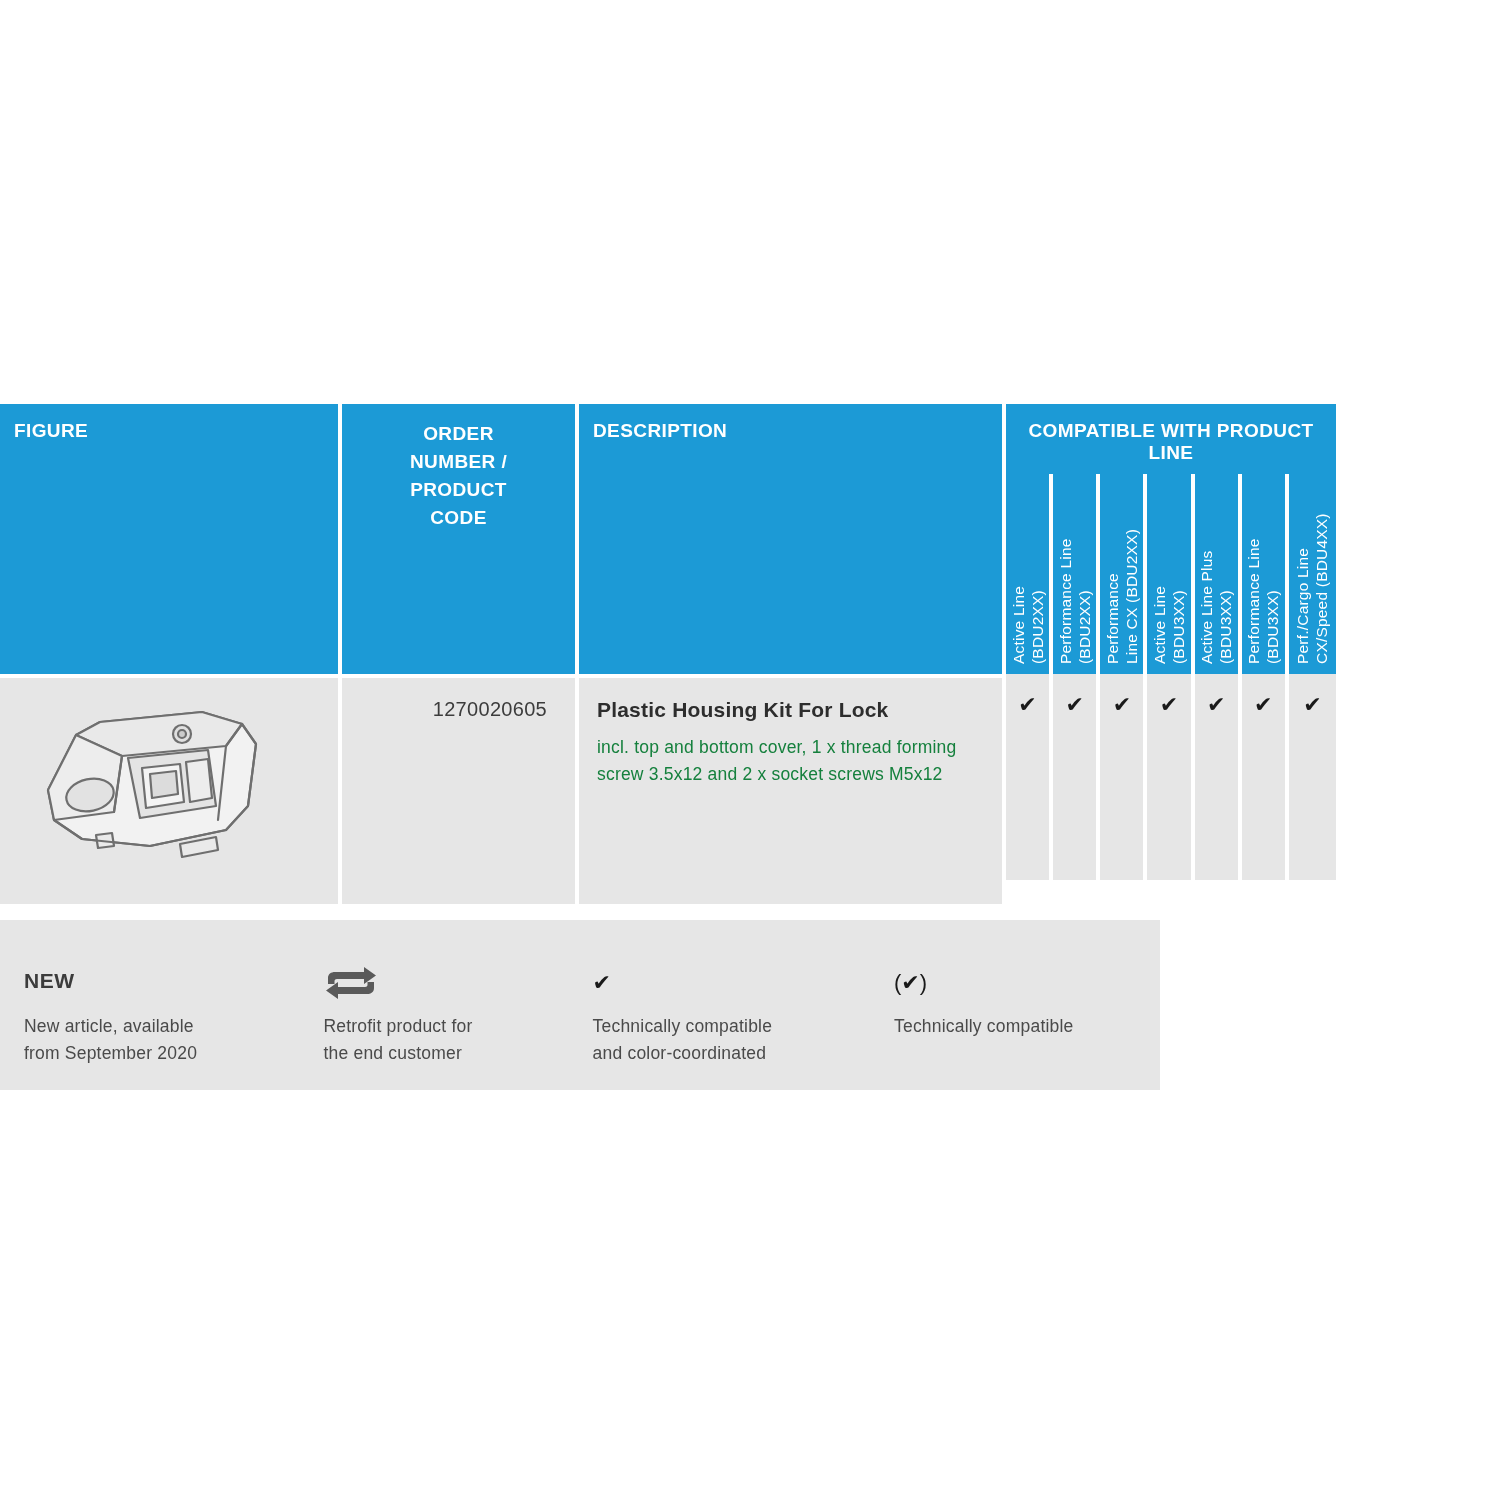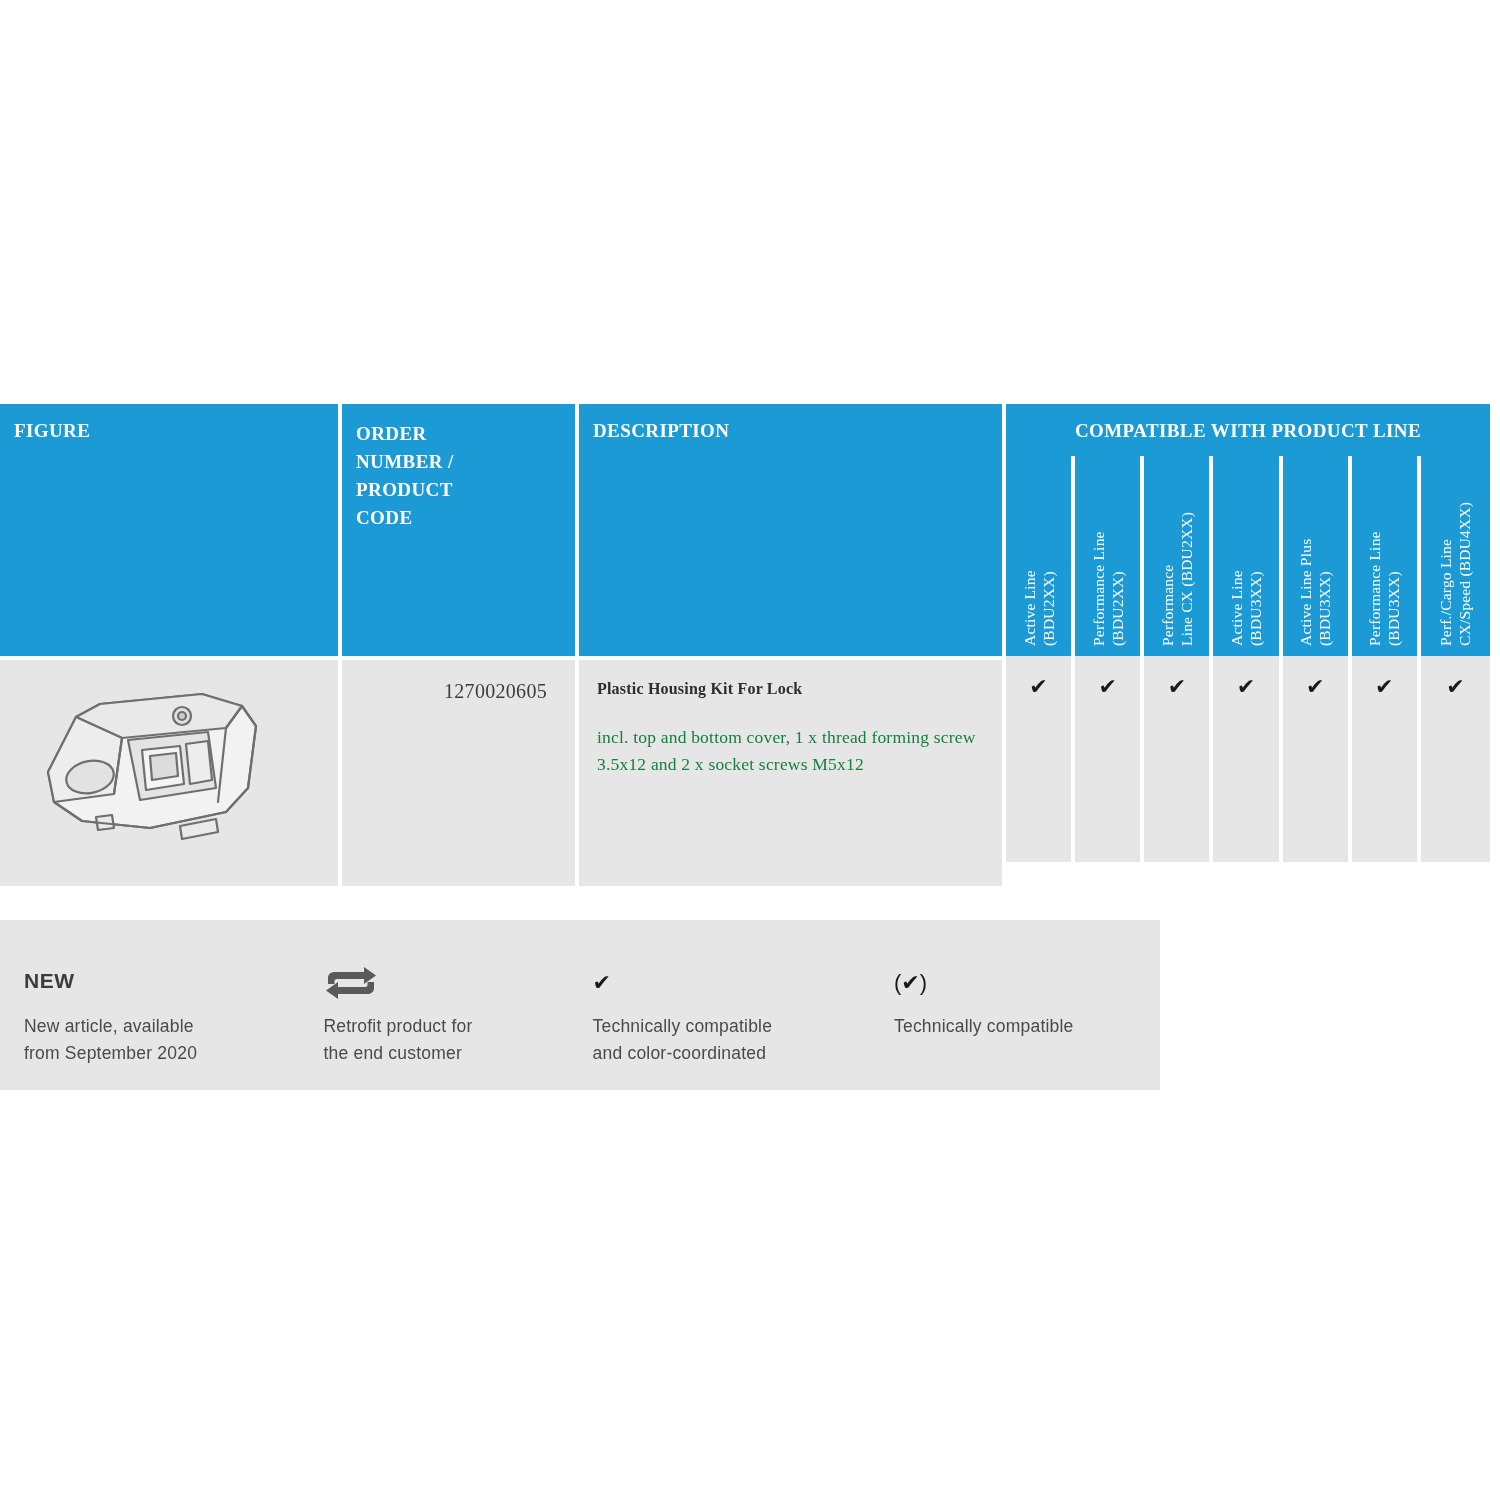--- a/index.html
+++ b/index.html
@@ -22,38 +22,37 @@
     top: 0;
     width: 1500px;
     height: 1500px;
   }
 
   
   .product-table {
     position: absolute;
     left: 0;
     top: 404px;
-    width: 1490px;
+    width: 1336px;
     border-collapse: separate;
     border-spacing: 0;
-    font-family: Liberation Serif, serif;
   }
 
   .hdr-cell {
     background: #1c9ad6;
     color: #ffffff;
     vertical-align: top;
     padding: 16px 14px 10px 14px;
     font-size: 19px;
     font-weight: bold;
     letter-spacing: 0.4px;
     border-right: 4px solid #ffffff;
   }
   .hdr-figure { width: 310px; }
-  .hdr-order  { width: 205px; }
+  .hdr-order  { width: 205px; text-align: center; }
   .hdr-desc   { width: 395px; }
 
   .hdr-compat-group {
     background: #1c9ad6;
     color: #fff;
     text-align: center;
     font-size: 19px;
     font-weight: bold;
     letter-spacing: 0.4px;
     padding: 16px 0 10px 0;
@@ -103,25 +102,25 @@
     padding: 20px 28px 0 10px;
     font-size: 20px;
     color: #3c3c3c;
     letter-spacing: 0.3px;
     margin-left: 8px;
   }
   .cell-desc {
     padding: 20px 26px 0 18px;
   }
   .desc-title {
-    font-size: 16px;
+    font-size: 21px;
     font-weight: bold;
     color: #2d2d2d;
     letter-spacing: 0.2px;
-    margin-bottom: 26px;
+    margin-bottom: 12px;
   }
   .desc-sub {
     font-size: 17.5px;
     line-height: 27px;
     color: #15803d;
     letter-spacing: 0.2px;
   }
 
   .cell-figure {
     padding: 0;

